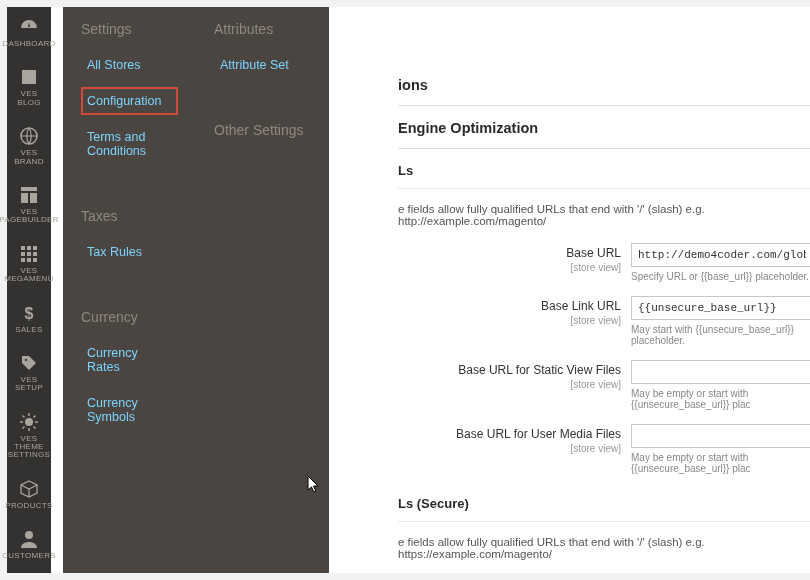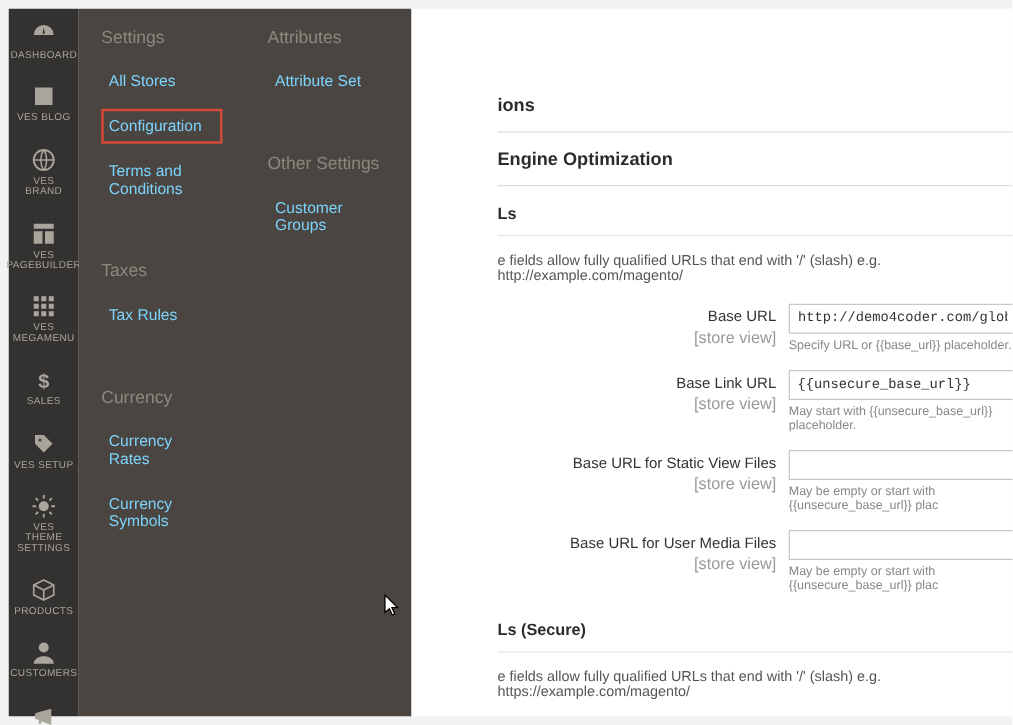--- a/index.html
+++ b/index.html
@@ -2,21 +2,21 @@
 <html><head>
 <meta charset="utf-8">
 <style>
 * { margin: 0; padding: 0; box-sizing: border-box; }
 body { font-family: 'Helvetica Neue', Arial, sans-serif; font-size: 12px; background: #fff; width: 810px; height: 580px; overflow: hidden; position: relative; }
 
 
 .frame { position: absolute; inset: 0; border: 7px solid #f2f2f2; }
 
 
-.rail { position: absolute; left: 0; top: 0; width: 56px; height: 100%; background: #333230; display: flex; flex-direction: column; }
+.rail { position: absolute; left: 0; top: 0; width: 44px; height: 100%; background: #333230; display: flex; flex-direction: column; }
 .rail-item { display: flex; flex-direction: column; align-items: center; justify-content: center; padding: 8px 2px 7px; color: #a9a49c; cursor: pointer; border: 2px solid transparent; }
 .rail-item .ico { width: 20px; height: 20px; display: flex; align-items: center; justify-content: center; }
 .rail-item .lbl { font-size: 8px; letter-spacing: .3px; margin-top: 3px; text-align: center; line-height: 1.05; }
 .rail svg { fill: currentColor; }
 
 
 .flyout { position: absolute; left: 56px; top: 0; width: 266px; height: 100%; background: #4a4541; color: #d9d4cc; display: flex; }
 .flycol { width: 50%; padding: 8px 18px 18px 18px; }
 .flycol h3 { font-size: 14px; font-weight: 400; color: #8e887f; margin: 6px 0 14px; }
 .flycol ul { list-style: none; }
@@ -25,21 +25,21 @@
 .flycol .group { margin-top: 43px; }
 
 
 .main { position: absolute; left: 391px; top: 0; width: 419px; height: 100%; background: #fff; overflow: hidden; }
 .sec-head { font-size: 14.5px; font-weight: 600; color: #2b2b2b; padding: 14px 0 12px 0; border-bottom: 1px solid #ddd; }
 .sec-head.first { padding-top: 70px; }
 .group-head { font-size: 13px; font-weight: 600; color: #2b2b2b; padding: 14px 0 10px; border-bottom: 1px solid #e6e6e6; }
 .desc { font-size: 11.5px; color: #555; padding: 14px 0 10px; }
 .row { display: flex; align-items: flex-start; padding: 6px 0 8px; }
 .row .lab { width: 228px; text-align: right; font-size: 12px; color: #333; padding-top: 3px; }
-.row .scope { display: block; text-align: right; font-size: 13px; color: #999; margin-top: 2px; }
+.row .scope { display: block; text-align: right; font-size: 10px; color: #999; margin-top: 2px; }
 .row .val { flex: 1; padding-left: 10px; }
 .row input { width: 182px; height: 24px; border: 1px solid #c7c7c7; padding: 3px 6px; font-family: 'Courier New', monospace; font-size: 11px; color: #333; }
 .row .hint { font-size: 10px; color: #888; margin-top: 4px; }
 .main .pad { padding: 0 4px 0 0; }
 
 
 .cursor { position: absolute; left: 300px; top: 468px; }
 </style>
 </head>
 <body>
@@ -183,23 +183,20 @@
       </ul>
     </div>
   </div>
   <div class="flycol">
     <h3>Attributes</h3>
     <ul>
       <li>Attribute Set</li>
     </ul>
     <div class="group">
       <h3>Other Settings</h3>
-      <ul>
-        <li>Customer Groups</li>
-      </ul>
     </div>
   </div>
 </div>
 
 <div class="main">
   <div class="pad">
     <div class="sec-head first">ions</div>
     <div class="sec-head"> Engine Optimization</div>
 
     <div class="group-head">Ls</div>

